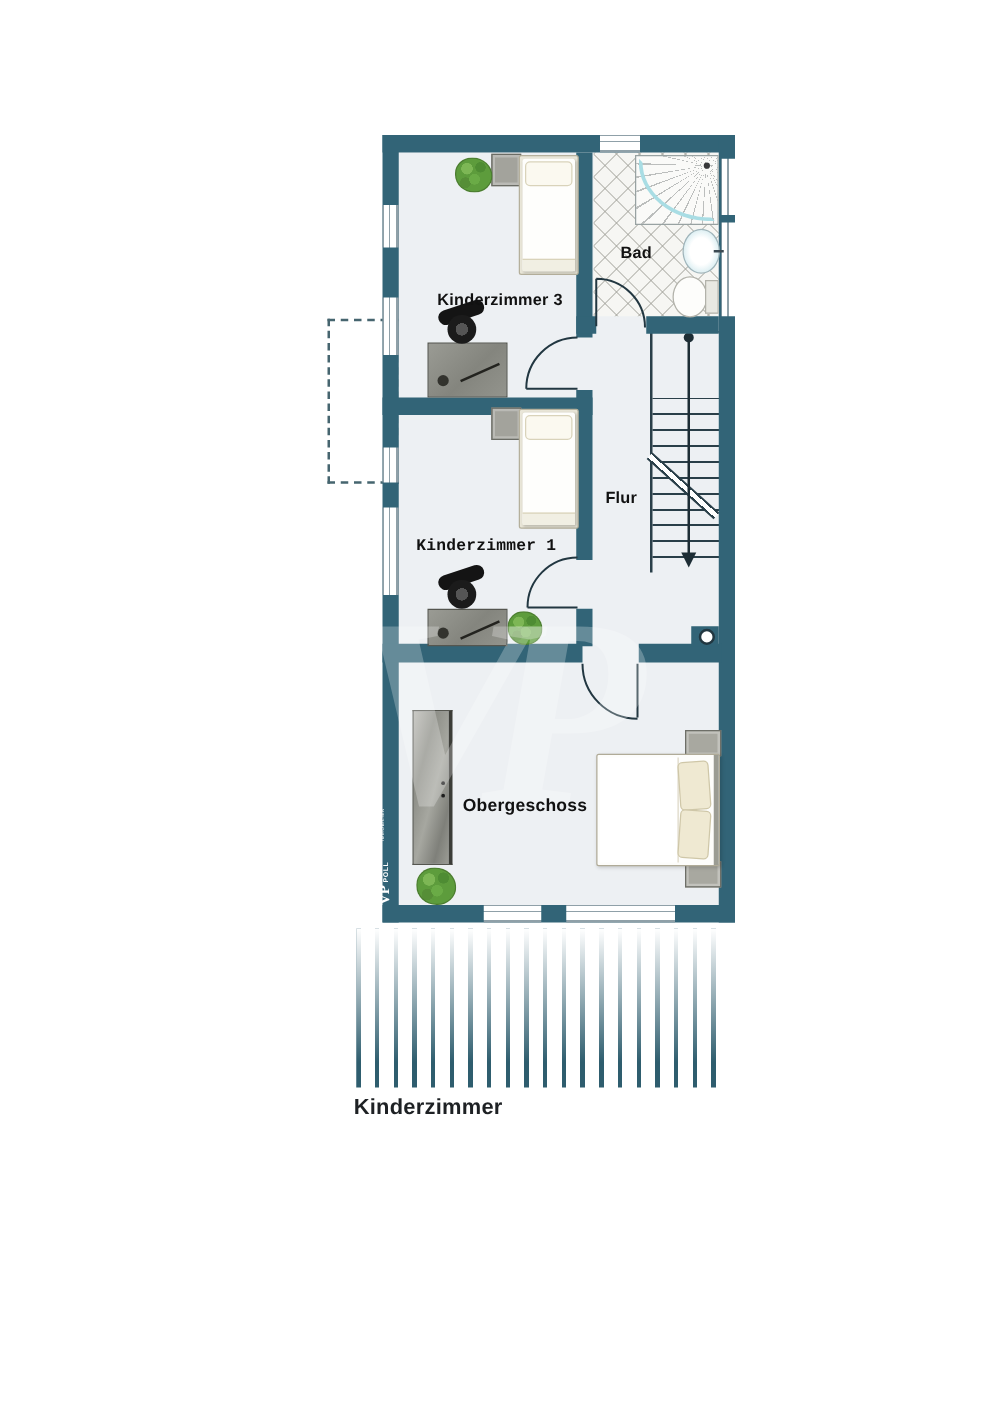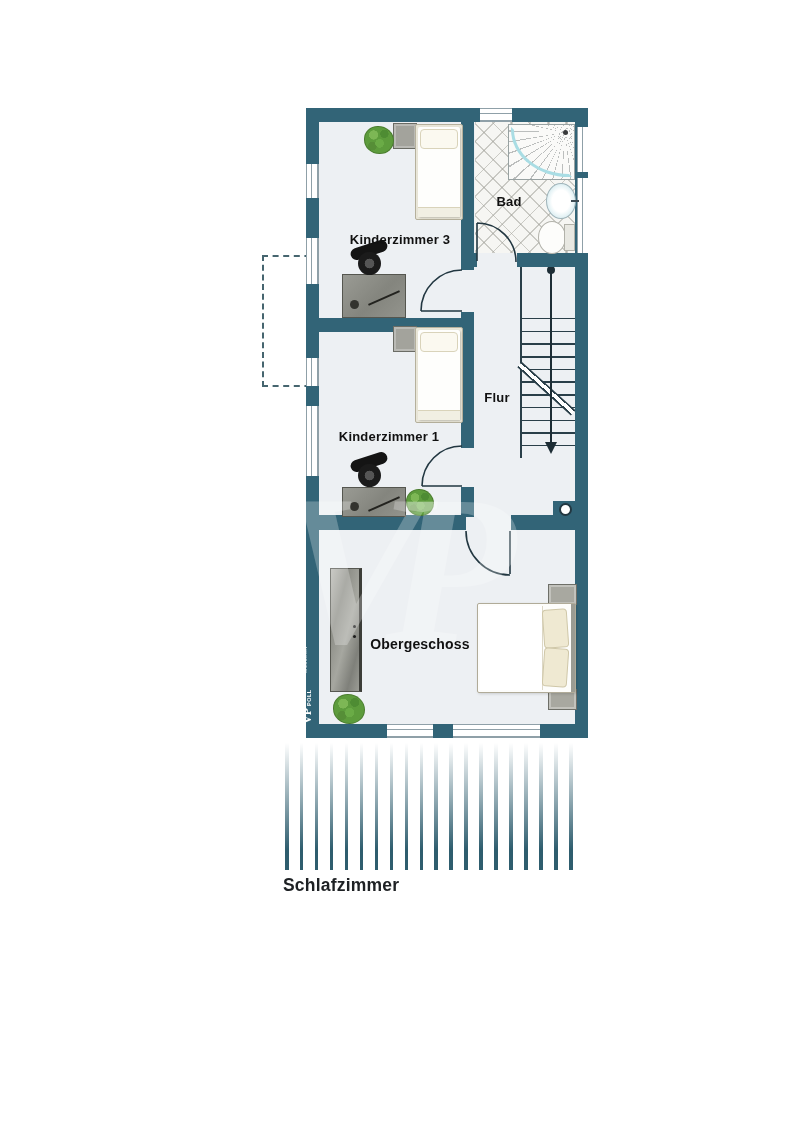--- a/index.html
+++ b/index.html
@@ -241,20 +241,20 @@
 
   <div class="watermark">VP</div>
   <div class="brand-logo">
     <span class="mono">VP</span>
     <span class="name">VON POLL</span>
     <span class="sub">IMMOBILIEN</span>
   </div>
 
   <div class="room-label" style="left:330px;top:232px;width:140px;">Kinderzimmer 3</div>
   <div class="room-label" style="left:475px;top:194px;width:68px;">Bad</div>
-  <div class="room-label" style="left:319px;top:429px;width:140px;">Kinderzimmer 1</div>
+  <div class="room-label" style="left:319px;top:429px;width:140px;font-family:Liberation Mono, monospace;">Kinderzimmer 1</div>
   <div class="room-label" style="left:468px;top:390px;width:58px;">Flur</div>
   <div class="room-label" style="left:340px;top:636px;width:160px;font-size:14px;">Obergeschoss</div>
 
   <div class="hatch"></div>
-  <div class="floor-title">Schlafzimmer</div>
+  <div class="floor-title">Kinderzimmer</div>
 
 </div>
 
 </body></html>

